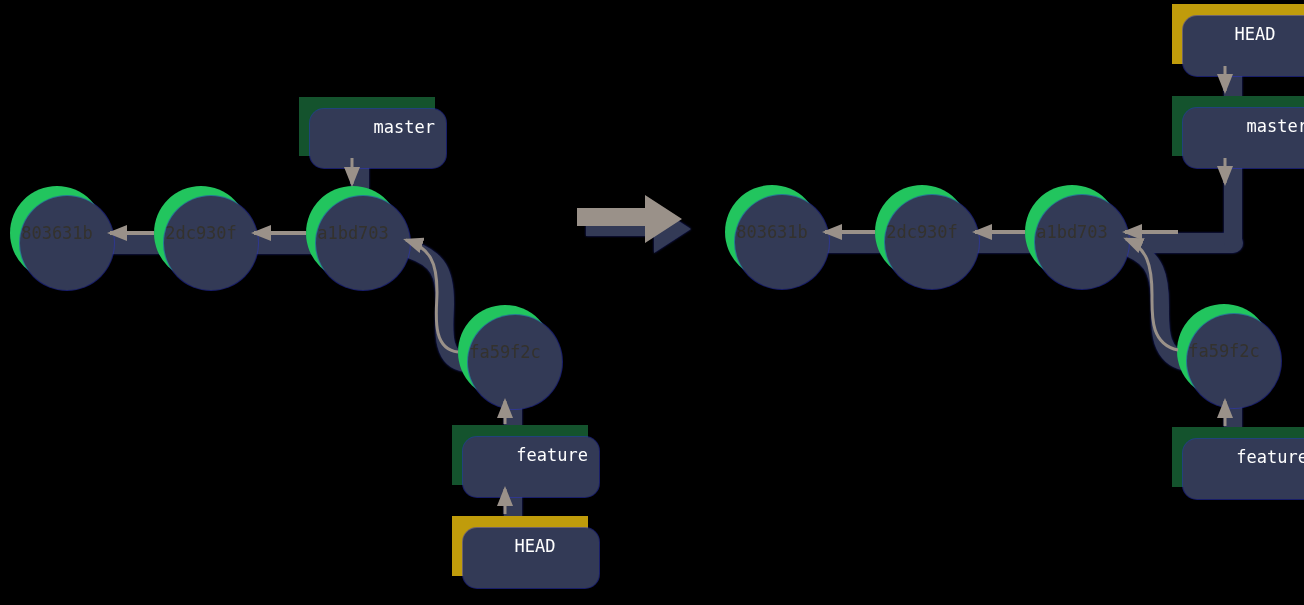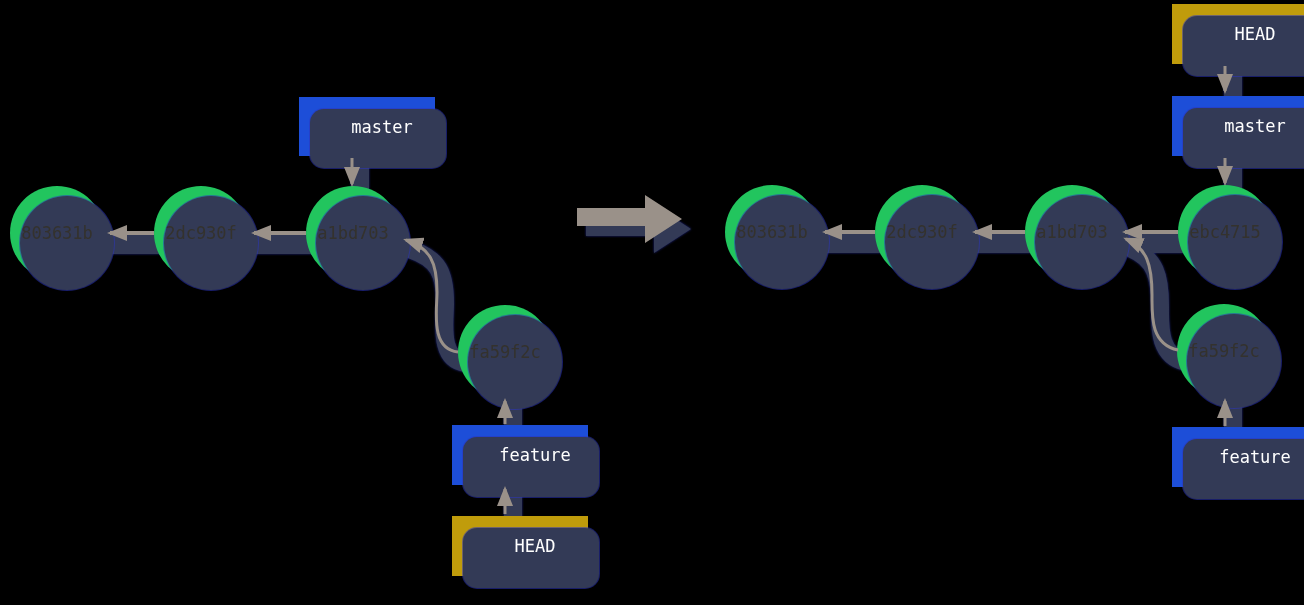--- a/index.html
+++ b/index.html
@@ -63,21 +63,21 @@
   .tag::before {
     content: "";
     position: absolute;
     inset: 0;
     border-radius: 14px;
     background: #333A56;
     transform: translate(11px, 12px);
     z-index: -1;
     box-shadow: 0 0 0 1px rgba(43,52,190,0.55);
   }
-  .tag.branch { background: #1d4ed8; }
+  .tag.branch { background: #14532d; justify-content: flex-end; }
   .tag.head   { background: #C09C0B; }
 </style>
 </head>
 <body>
 
 <div class="stage">
 
   <svg class="layer under" viewBox="0 0 1304 605">
     <g transform="translate(8,11)" stroke="#333A56" fill="none" stroke-linecap="round">
       <path d="M57 233 L353 233" stroke-width="20"></path>
@@ -116,23 +116,20 @@
 
   <div class="commit" style="left:725px; top:185px;">
     <span>803631b</span>
   </div>
   <div class="commit" style="left:875px; top:185px;">
     <span>2dc930f</span>
   </div>
   <div class="commit" style="left:1025px; top:185px;">
     <span>a1bd703</span>
   </div>
-  <div class="commit" style="left:1178px; top:185px;">
-    <span>ebc4715</span>
-  </div>
   <div class="commit" style="left:1177px; top:304px;">
     <span>fa59f2c</span>
   </div>
   <div class="tag head" style="left:1172px; top:4px;">
     <span>HEAD</span>
   </div>
   <div class="tag branch" style="left:1172px; top:96px;">
     <span>master</span>
   </div>
   <div class="tag branch" style="left:1172px; top:427px;">

